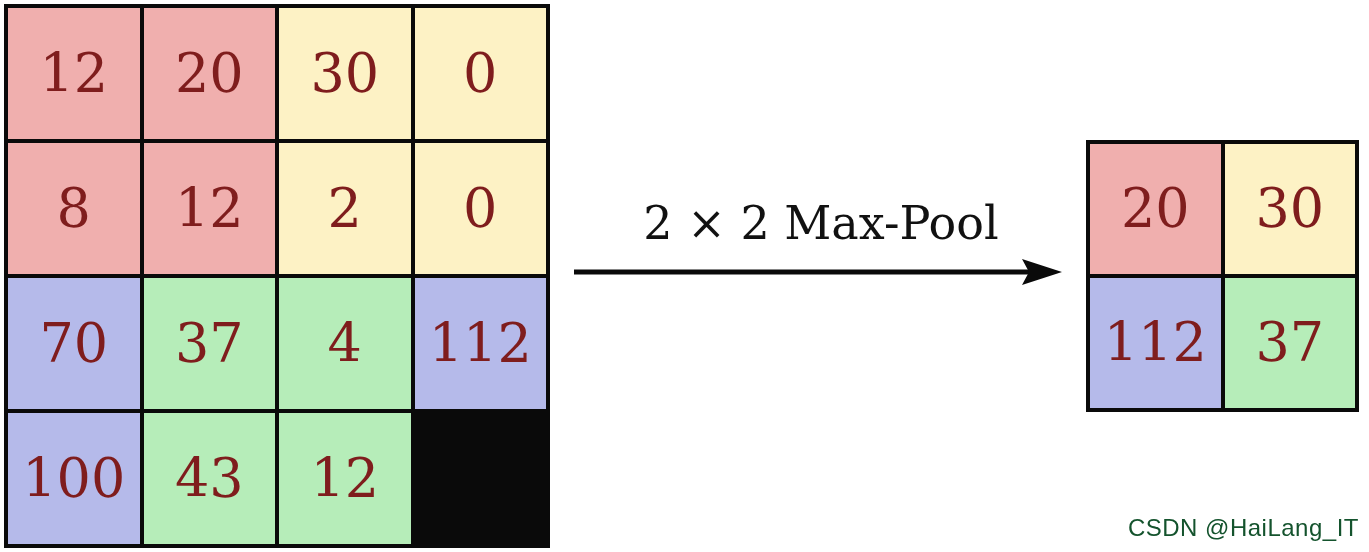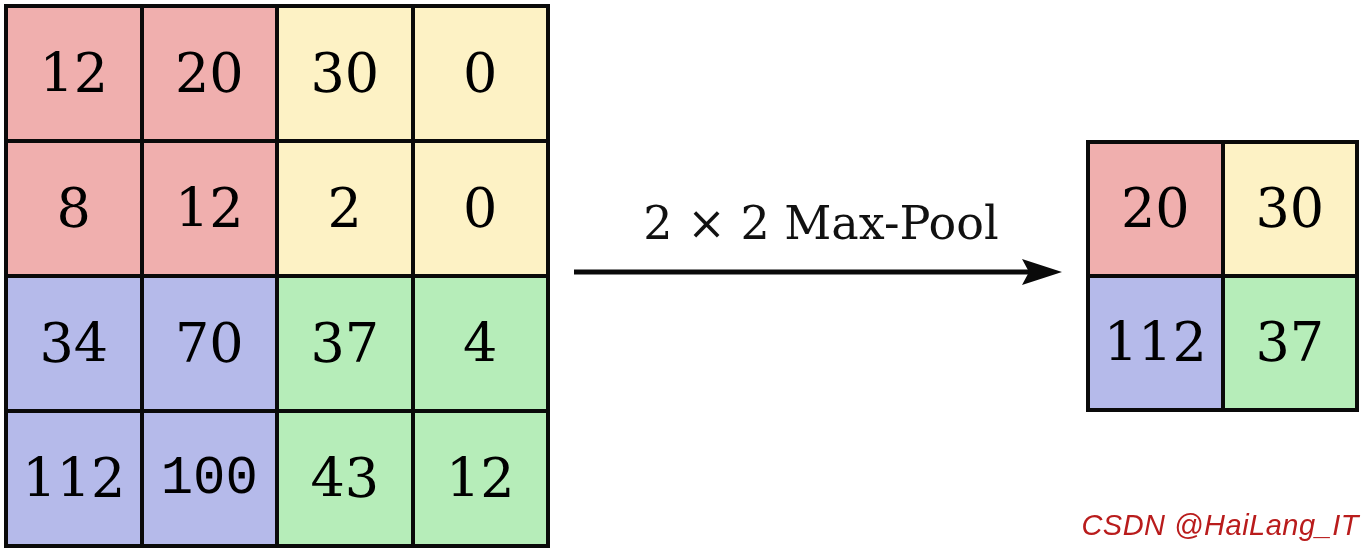--- a/index.html
+++ b/index.html
@@ -17,21 +17,21 @@
       display: grid;
       border: 2px solid #0a0a0a;
       background: #0a0a0a;
     }
     .cell {
       display: flex;
       align-items: center;
       justify-content: center;
       border: 2px solid #0a0a0a;
       font-size: 54px;
-      color: #000000;
+      color: #7f1d1d;
       line-height: 1;
       background: #fff;
     }
 
     #input-grid {
       left: 4px;
       top: 4px;
       width: 546px;
       height: 544px;
       grid-template-columns: repeat(4, 1fr);
@@ -69,44 +69,42 @@
       left: 0;
       top: 60px;
       display: block;
     }
 
     #watermark {
       position: absolute;
       right: 10px;
       bottom: 10px;
       font-family: "Liberation Sans", "DejaVu Sans", sans-serif;
-      font-size: 29px;
-      color: #b91c1c;
+      font-size: 24px;
+      color: #14532d;
       letter-spacing: 0.5px;
-      font-style: italic;
     }
   </style>
 </head>
 <body>
 
 <div id="input-grid" class="grid">
   <div class="cell" style="background: rgb(240, 175, 174);">12</div>
   <div class="cell" style="background: rgb(240, 175, 174);">20</div>
   <div class="cell" style="background: rgb(253, 242, 197);">30</div>
   <div class="cell" style="background: rgb(253, 242, 197);">0</div>
   <div class="cell" style="background: rgb(240, 175, 174);">8</div>
   <div class="cell" style="background: rgb(240, 175, 174);">12</div>
   <div class="cell" style="background: rgb(253, 242, 197);">2</div>
   <div class="cell" style="background: rgb(253, 242, 197);">0</div>
-  <div class="cell" style="background: rgb(181, 186, 234);">34</div>
   <div class="cell" style="background: rgb(181, 186, 234);">70</div>
   <div class="cell" style="background: rgb(182, 237, 185);">37</div>
   <div class="cell" style="background: rgb(182, 237, 185);">4</div>
   <div class="cell" style="background: rgb(181, 186, 234);">112</div>
-  <div class="cell" style="background: rgb(181, 186, 234); font-family: Liberation Mono, monospace;">100</div>
+  <div class="cell" style="background: rgb(181, 186, 234);">100</div>
   <div class="cell" style="background: rgb(182, 237, 185);">43</div>
   <div class="cell" style="background: rgb(182, 237, 185);">12</div>
 </div>
 
 <div id="arrow-group">
   <div id="arrow-label">2 × 2 Max-Pool</div>
   <svg id="arrow-svg" width="490" height="32" viewBox="0 0 490 32" aria-hidden="true">
     <line x1="2" y1="16" x2="458" y2="16" stroke="#0a0a0a" stroke-width="5"></line>
     <polygon points="490,16 450,3 457,16 450,29" fill="#0a0a0a"></polygon>
   </svg>

